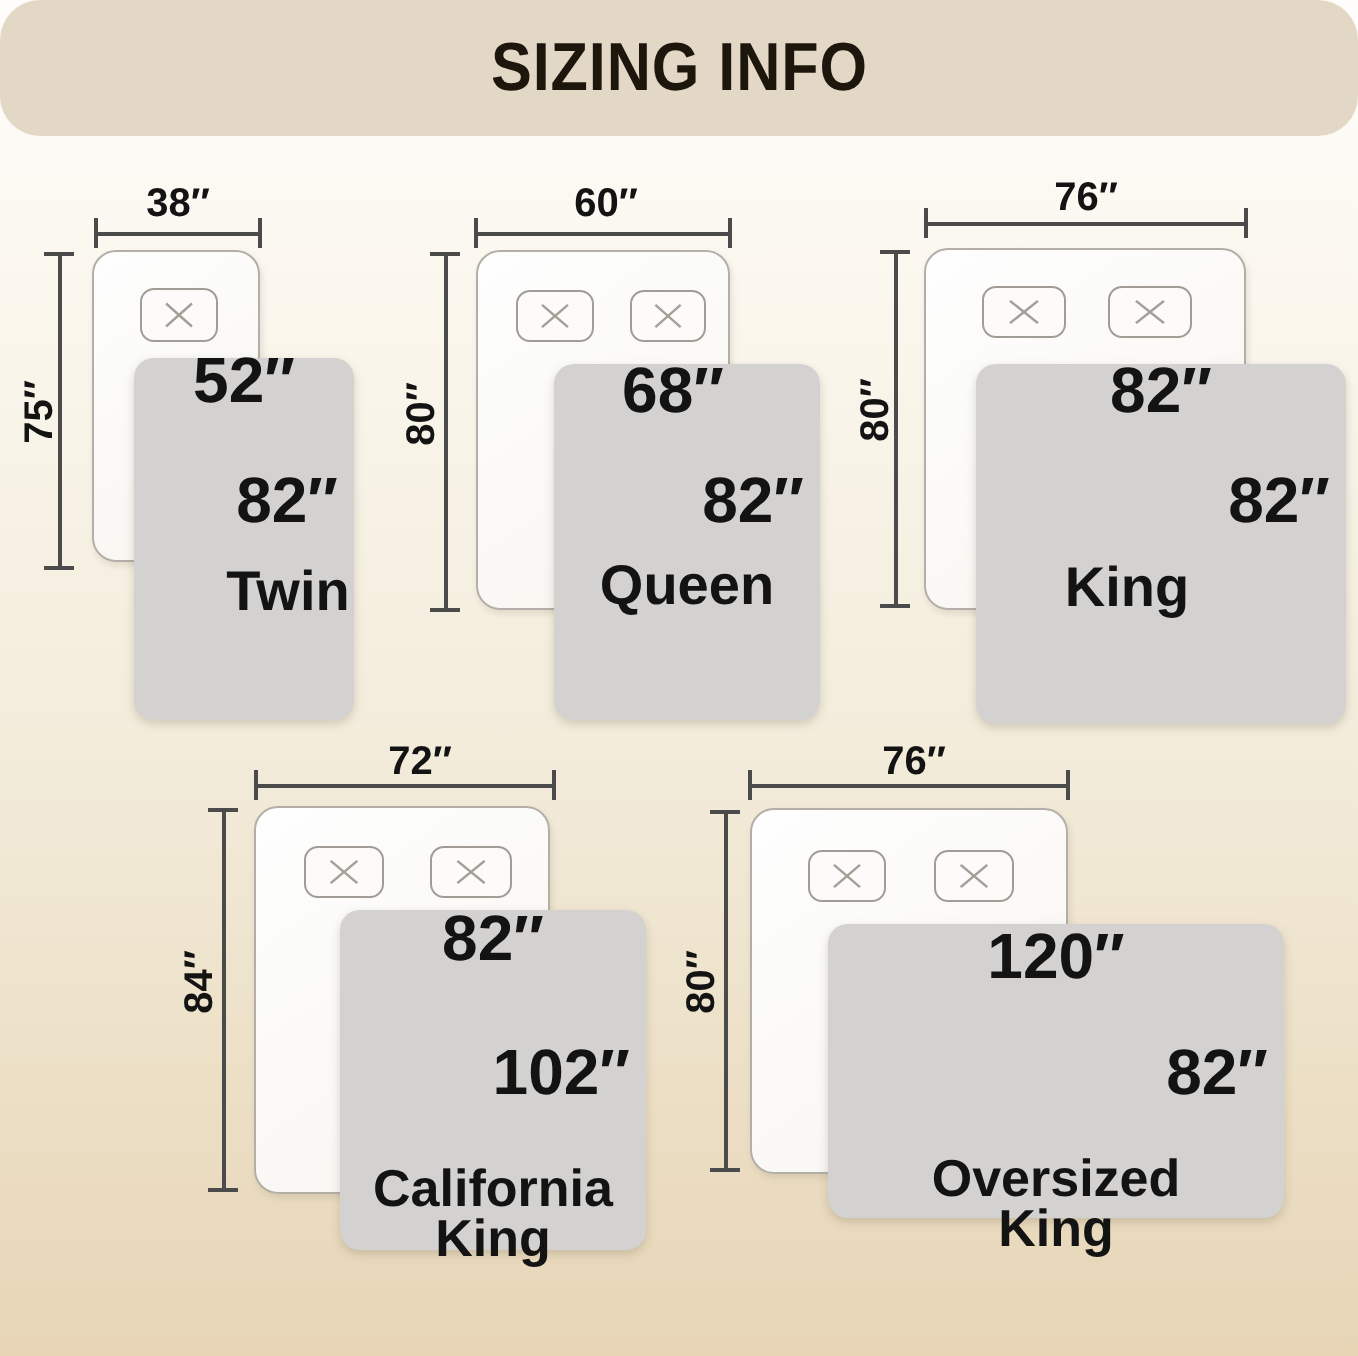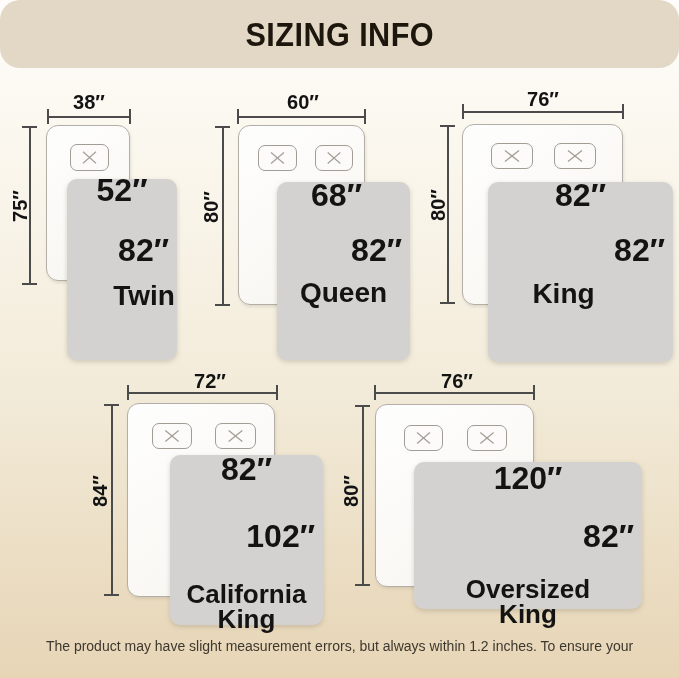--- a/index.html
+++ b/index.html
@@ -191,14 +191,13 @@
         </svg>
       </div>
       <div class="blanket" style="left: 414px; top: 462px; width: 228px; height: 147px;"></div>
       <div class="blk-label center" style="left: 414px; top: 464px; width: 228px;">120″</div>
       <div class="blk-label right" style="left: 414px; top: 522px; width: 220px;">82″</div>
       <div class="blk-name" style="left: 414px; top: 580px; width: 228px; font-size: 26px; line-height: 25px;"><span style="max-width: 175px; margin-top: 44px;">Oversized King</span></div>
     </div>
   </div>
 
 <div class="footer">
-  <div>The product may have slight measurement errors, but always within 1.2 inches. To ensure your</div>
 </div>
 
 </body></html>

